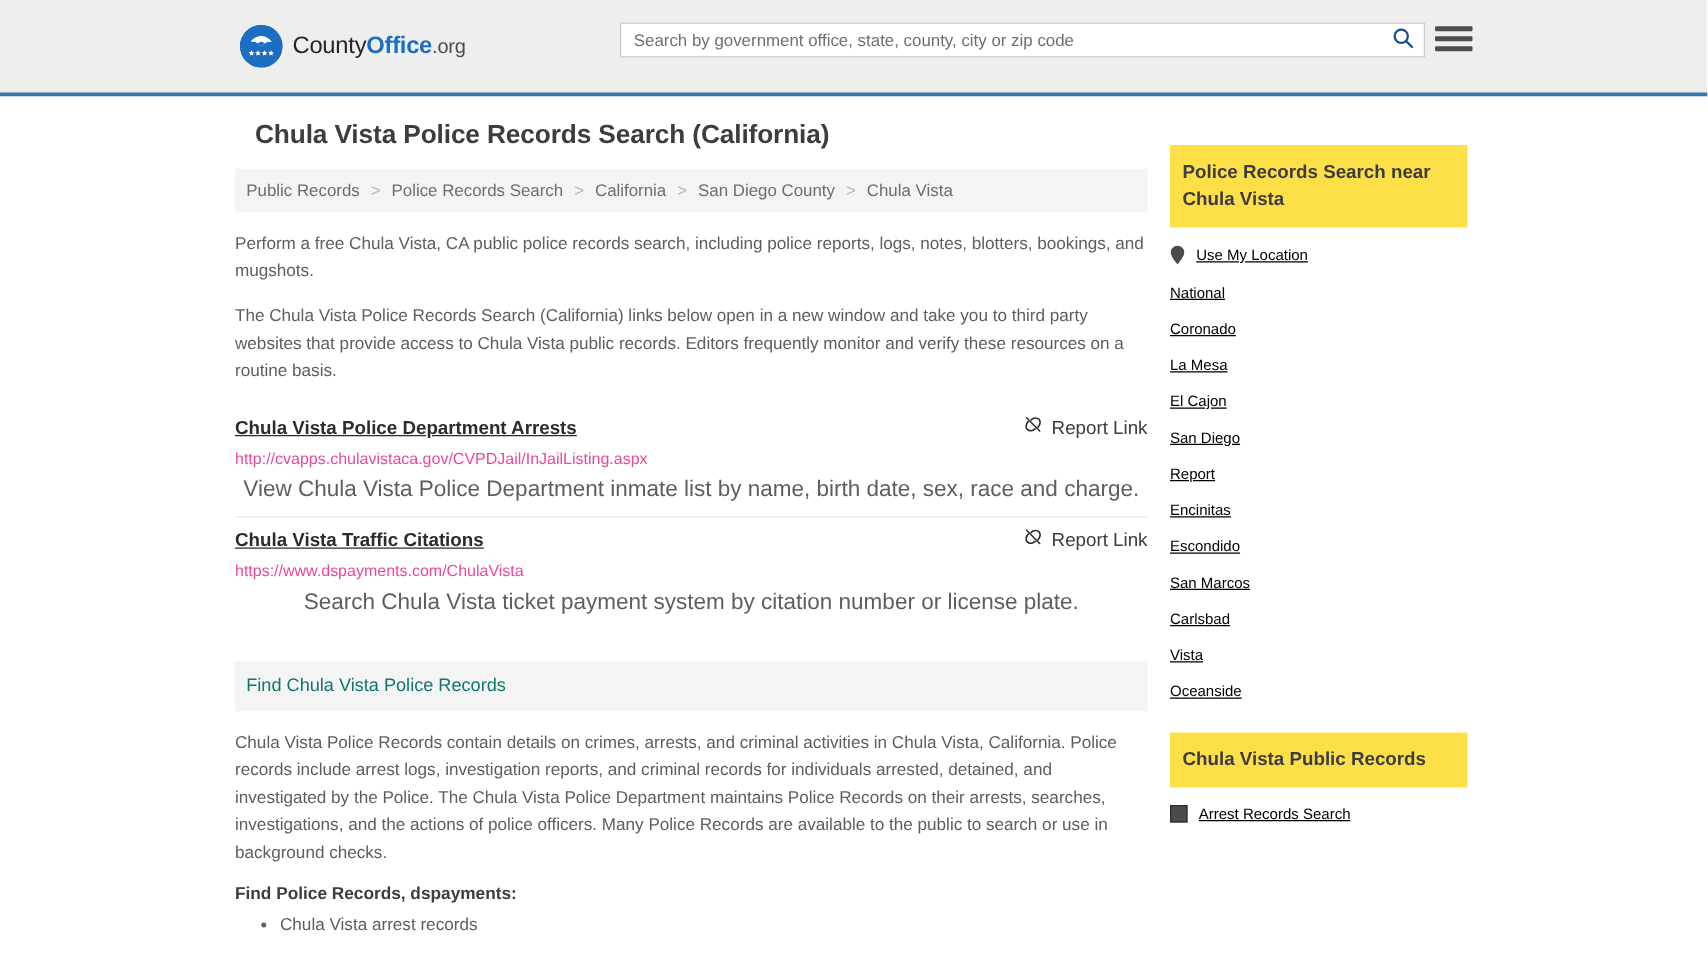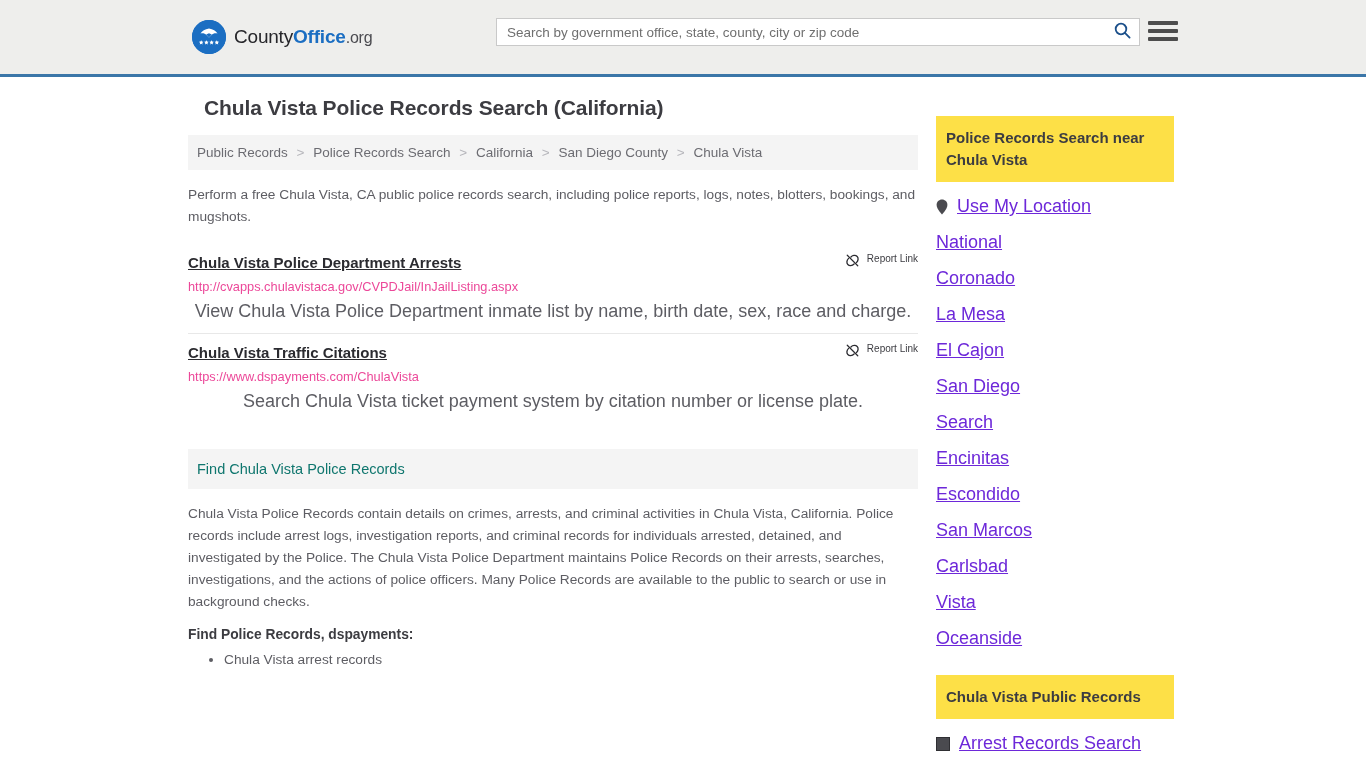--- a/index.html
+++ b/index.html
@@ -158,24 +158,24 @@
   .link-title {
     font-size: 15px;
     font-weight: bold;
     color: #2b2b30;
     text-decoration: underline;
     cursor: pointer;
     line-height: 22px;
   }
   .report-link {
     display: flex;
-    align-items: flex-start;
+    align-items: flex-end;
     gap: 7px;
     color: #3c3c41;
-    font-size: 10px;
+    font-size: 15px;
     cursor: pointer;
     white-space: nowrap;
   }
   .link-url {
     font-size: 12.8px;
     color: #ec4899;
     margin-top: 4px;
     line-height: 18px;
   }
   .link-desc {
@@ -225,22 +225,22 @@
     padding: 11px 10px;
     font-size: 15px;
     font-weight: bold;
     color: #3c3c41;
     line-height: 22px;
   }
   .side-list { padding: 14px 0 0 0; margin: 0; list-style: none; }
   .side-list li { margin-bottom: 15px; display: flex; align-items: center; gap: 9px; }
   .side-list li:last-child { margin-bottom: 0; }
   .side-list a {
-    font-size: 18px;
-    color: #6d28d9;
+    font-size: 12px;
+    color: #000000;
     text-decoration: underline;
     cursor: pointer;
   }
   .pin-icon { width: 12px; height: 16px; flex: 0 0 12px; display: block; }
   .doc-icon {
     width: 14px; height: 14px;
     background: #4a4a4f;
     border: 1px solid #2f2f33;
     flex: 0 0 14px;
     display: block;
@@ -303,20 +303,21 @@
         <span class="crumb">Police Records Search</span>
         <span class="sep">&gt;</span>
         <span class="crumb">California</span>
         <span class="sep">&gt;</span>
         <span class="crumb">San Diego County</span>
         <span class="sep">&gt;</span>
         <span class="crumb">Chula Vista</span>
       </nav>
 
       <p class="intro-p">Perform a free Chula Vista, CA public police records search, including police reports, logs, notes, blotters, bookings, and mugshots.</p>
+      <p class="intro-p">The Chula Vista Police Records Search (California) links below open in a new window and take you to third party websites that provide access to Chula Vista public records. Editors frequently monitor and verify these resources on a routine basis.</p>
 
       <div class="link-list">
 
         <div class="link-item">
           <div class="link-row">
             <a class="link-title">Chula Vista Police Department Arrests</a>
             <span class="report-link">
               <span>
                 <svg width="15" height="15" viewBox="0 0 16 16" aria-hidden="true">
                   <path d="M2.4 2.4 L13.6 13.6" stroke="#2b2b30" stroke-width="1.3" stroke-linecap="round"></path>
@@ -384,21 +385,21 @@
         <li>
             <a>La Mesa</a>
           </li>
         <li>
             <a>El Cajon</a>
           </li>
         <li>
             <a>San Diego</a>
           </li>
         <li>
-            <a>Search</a>
+            <a>Report</a>
           </li>
         <li>
             <a>Encinitas</a>
           </li>
         <li>
             <a>Escondido</a>
           </li>
         <li>
             <a>San Marcos</a>
           </li>

